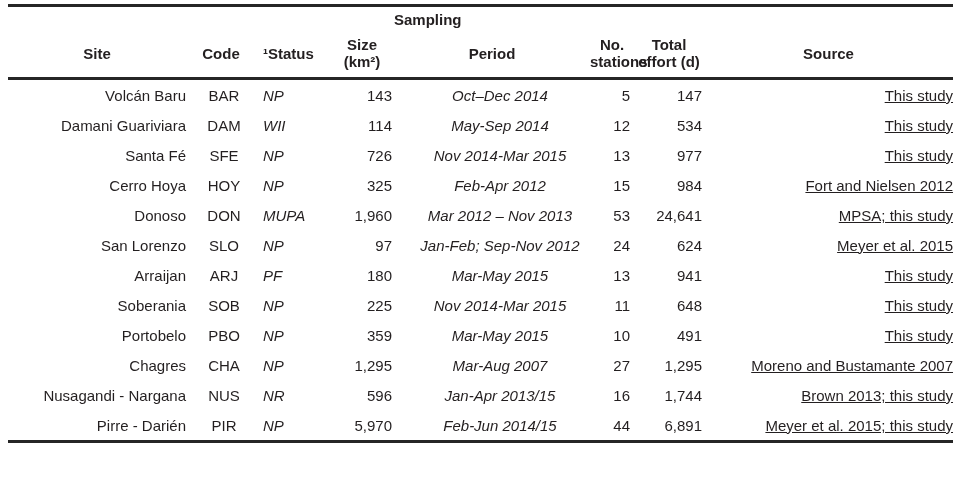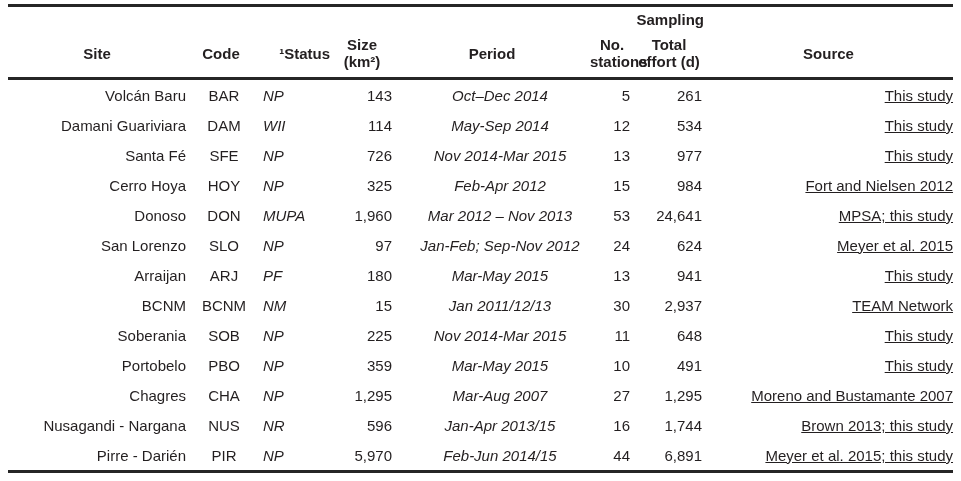--- a/index.html
+++ b/index.html
@@ -35,24 +35,24 @@
     vertical-align: middle;
   }
   thead tr.group-row th { height: 24px; font-weight: bold; }
   thead tr.head-row th {
     height: 46px;
     font-weight: bold;
     white-space: pre-line;
     line-height: 1.12;
     border-bottom: 3px solid #262626;
   }
-  th.group-th { text-align: right; }
+  th.group-th { text-align: left; }
 
   th.site, th.code, th.size, th.period, th.stations, th.effort, th.source { text-align: center; }
-  th.status { text-align: right; padding-left: 7px; }
+  th.status { text-align: left; padding-left: 7px; }
 
   tbody td { height: 30px; }
   td.site     { text-align: right;  padding-left: 6px; }
   td.code     { text-align: center;  padding-left: 6px; }
   td.status   { text-align: left;  padding-left: 7px; font-style: italic; }
   td.size     { text-align: right; padding-right: 2px; }
   td.period   { text-align: center;  padding-left: 16px; font-style: italic; }
   td.stations { text-align: right; padding-right: 4px; }
   td.effort   { text-align: right; padding-right: 2px; }
   td.source   { text-align: right;  padding-left: 10px; text-decoration: underline; }
@@ -92,21 +92,21 @@
     </tr>
   </thead>
   <tbody>
     <tr>
       <td class="site">Volcán Baru</td>
       <td class="code">BAR</td>
       <td class="status">NP</td>
       <td class="size">143</td>
       <td class="period">Oct–Dec 2014</td>
       <td class="stations">5</td>
-      <td class="effort">261</td>
+      <td class="effort">147</td>
       <td class="source">This study</td>
     </tr>
     <tr>
       <td class="site">Damani Guariviara</td>
       <td class="code">DAM</td>
       <td class="status">WII</td>
       <td class="size">114</td>
       <td class="period">May-Sep 2014</td>
       <td class="stations">12</td>
       <td class="effort">534</td>
@@ -156,30 +156,20 @@
       <td class="site">Arraijan</td>
       <td class="code">ARJ</td>
       <td class="status">PF</td>
       <td class="size">180</td>
       <td class="period">Mar-May 2015</td>
       <td class="stations">13</td>
       <td class="effort">941</td>
       <td class="source">This study</td>
     </tr>
     <tr>
-      <td class="site">BCNM</td>
-      <td class="code">BCNM</td>
-      <td class="status">NM</td>
-      <td class="size">15</td>
-      <td class="period">Jan 2011/12/13</td>
-      <td class="stations">30</td>
-      <td class="effort">2,937</td>
-      <td class="source">TEAM Network</td>
-    </tr>
-    <tr>
       <td class="site">Soberania</td>
       <td class="code">SOB</td>
       <td class="status">NP</td>
       <td class="size">225</td>
       <td class="period">Nov 2014-Mar 2015</td>
       <td class="stations">11</td>
       <td class="effort">648</td>
       <td class="source">This study</td>
     </tr>
     <tr>

